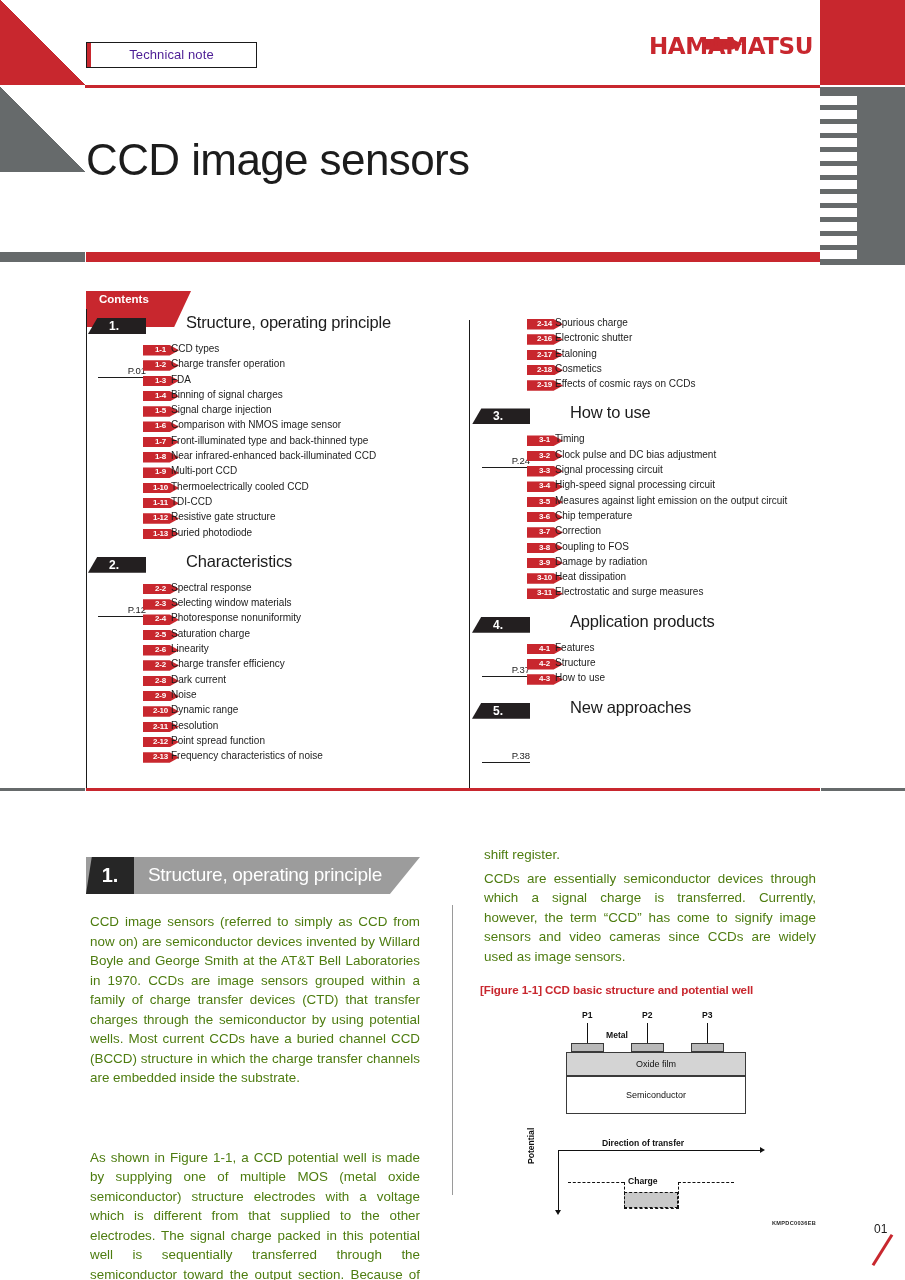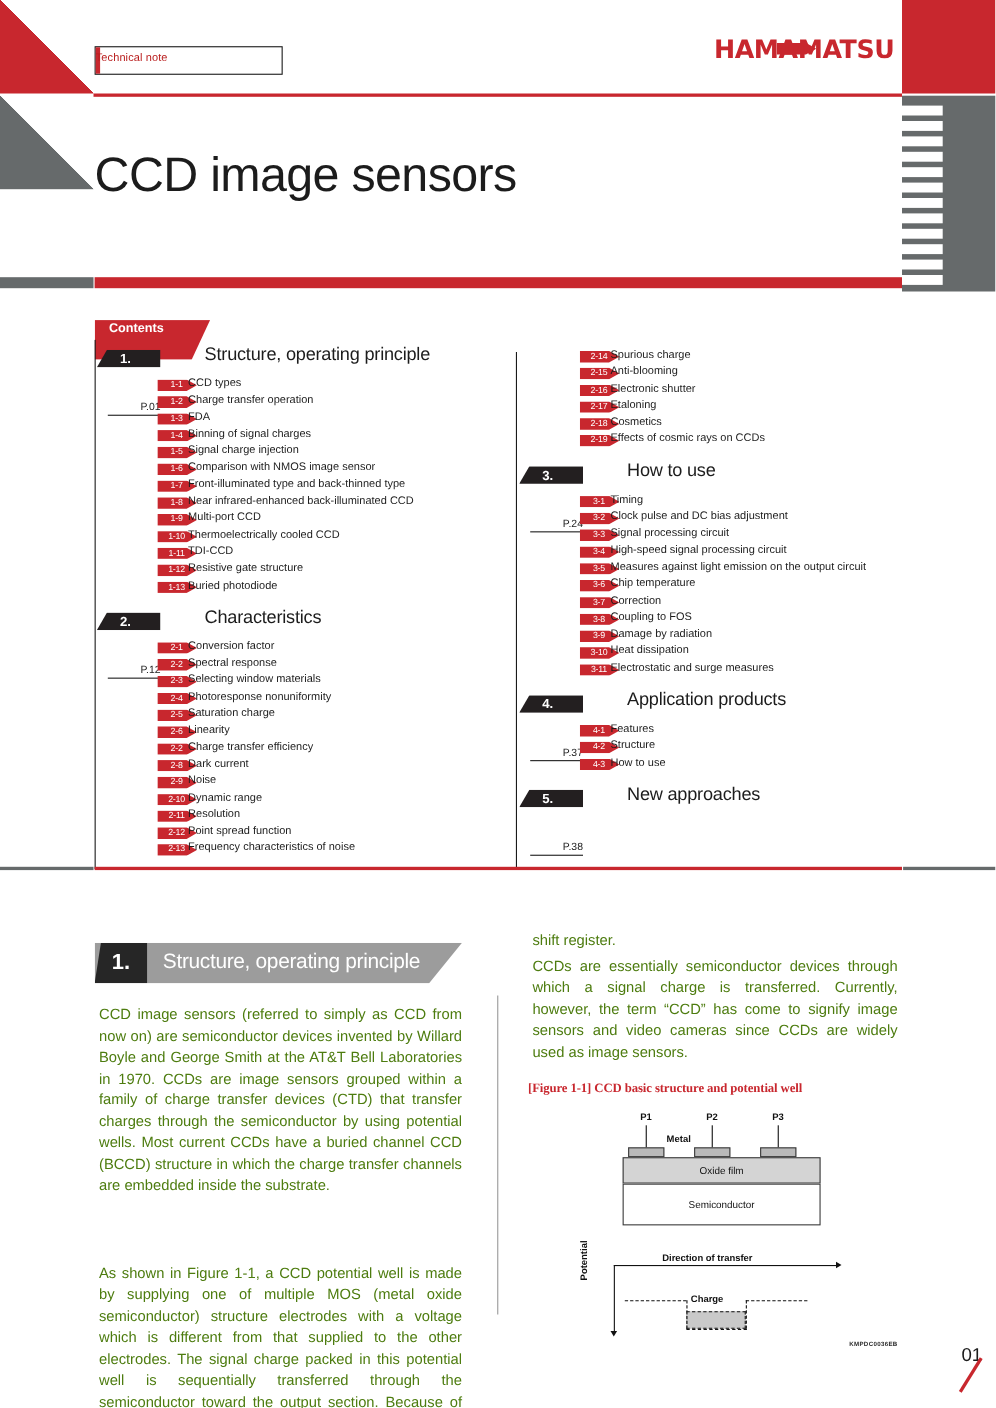--- a/index.html
+++ b/index.html
@@ -35,22 +35,22 @@
     position:absolute;left:85px;top:85px;width:735px;height:3px;background:#c8272e;
   }
   .tech-note{
     position:absolute;left:86px;top:42px;width:171px;height:26px;
     border:1px solid #1a1a1a;background:#fff;box-sizing:border-box;
   }
   .tech-note .leftbar{
     position:absolute;left:0;top:0;width:4px;height:100%;background:#c8272e;
   }
   .tech-note span{
-    position:absolute;left:0;right:0;top:4px;text-align:left;
-    font-size:10px;color:#b91c1c;letter-spacing:0.1px;
+    position:absolute;left:0;right:0;top:4px;text-align:center;
+    font-size:13px;color:#4c1d95;letter-spacing:0.1px;
   }
   .logo{position:absolute;right:92px;top:35px;text-align:right;}
   .logo .word{
     font-size:23px;font-weight:bold;color:#c8272e;letter-spacing:-0.4px;
     font-family:"DejaVu Sans", sans-serif;line-height:1;
   }
   .logo .tag{
     font-size:7.4px;color:#c8272e;letter-spacing:2.2px;margin-top:3px;
     font-family:"Liberation Sans", sans-serif;
   }
@@ -114,21 +114,21 @@
     padding-bottom:1px;line-height:11px;margin-top:28px;
   }
   .items{position:relative;padding-top:3px;}
   .item{position:relative;height:15.3px;}
   .tag{
     position:absolute;left:57px;top:1px;width:36px;height:10.5px;background:#c8272e;
     clip-path:polygon(0 0,74% 0,100% 50%,74% 100%,0 100%);
   }
   .tag span{
     position:absolute;left:0;right:1px;top:0;text-align:center;
-    font-size:8px;font-weight:normal;color:#fff;line-height:10.5px;
+    font-size:8px;font-weight:bold;color:#fff;line-height:10.5px;
     letter-spacing:-0.2px;
   }
   .item-label{
     position:absolute;left:85px;top:-1px;font-size:10px;color:#1c1c1c;
     white-space:nowrap;
   }
   .sec-gap{height:14px;}
 
   
   .body-left{position:absolute;left:86px;top:852px;width:338px;}
@@ -152,21 +152,21 @@
     position:absolute;left:62px;top:7px;font-size:19px;color:#fff;letter-spacing:-0.3px;
   }
   .para{
     font-family:Liberation Sans, sans-serif;
     font-size:13.4px;line-height:19.5px;color:#4d7c0f;text-align:justify;
     margin:4px;
   }
   .body-left .para{margin-top:60px;}
   .body-right .para{margin-top:0;}
   .fig-caption{
-    font-family:Liberation Serif, serif;
+    font-family:Liberation Sans, sans-serif;
     font-size:11.6px;color:#c8272e;font-weight:bold;margin-top:17px;
     letter-spacing:-0.1px;
   }
 
   
   .figure{position:relative;margin-top:14px;height:230px;}
   .fig-top{position:absolute;left:86px;top:0;width:182px;height:100px;}
   .elec-label{
     position:absolute;font-size:8.6px;font-weight:bold;color:#111;
   }
@@ -216,21 +216,21 @@
     position:absolute;left:98px;top:38px;width:48px;text-align:left;
     font-size:8.6px;font-weight:bold;color:#111;
   }
 
   
   .doc-code{
     position:absolute;left:772px;top:1220px;font-size:5.6px;color:#2b2b2b;
     font-weight:bold;letter-spacing:0.3px;
   }
   .pg-num{
-    position:absolute;left:874px;top:1222px;font-size:17px;color:#1c1c1c;
+    position:absolute;left:874px;top:1222px;font-size:12px;color:#1c1c1c;
   }
   .pg-slash{
     position:absolute;left:881px;top:1232px;width:3px;height:36px;background:#c8272e;
     transform:rotate(32deg);transform-origin:center;
   }
 </style>
 </head>
 <body>
 
 <div class="page">
@@ -370,26 +370,20 @@
         <div class="sec-head">
           <div class="sec-badge">
             <span>2.</span>
           </div>
           <div class="sec-title">Characteristics</div>
           <div class="sec-page">P.12</div>
         </div>
         <div class="items">
           <div class="item">
             <div class="tag">
-              <span>2-1</span>
-            </div>
-            <div class="item-label">Conversion factor</div>
-          </div>
-          <div class="item">
-            <div class="tag">
               <span>2-2</span>
             </div>
             <div class="item-label">Spectral response</div>
           </div>
           <div class="item">
             <div class="tag">
               <span>2-3</span>
             </div>
             <div class="item-label">Selecting window materials</div>
           </div>
@@ -457,26 +451,20 @@
         <div class="sec-gap"></div>
       </div>
     </div>
   <div class="col col-right" id="toc-right">
       <div class="items" style="padding-top: 0px;">
         <div class="item">
           <div class="tag">
             <span>2-14</span>
           </div>
           <div class="item-label">Spurious charge</div>
-        </div>
-        <div class="item">
-          <div class="tag">
-            <span>2-15</span>
-          </div>
-          <div class="item-label">Anti-blooming</div>
         </div>
         <div class="item">
           <div class="tag">
             <span>2-16</span>
           </div>
           <div class="item-label">Electronic shutter</div>
         </div>
         <div class="item">
           <div class="tag">
             <span>2-17</span>

